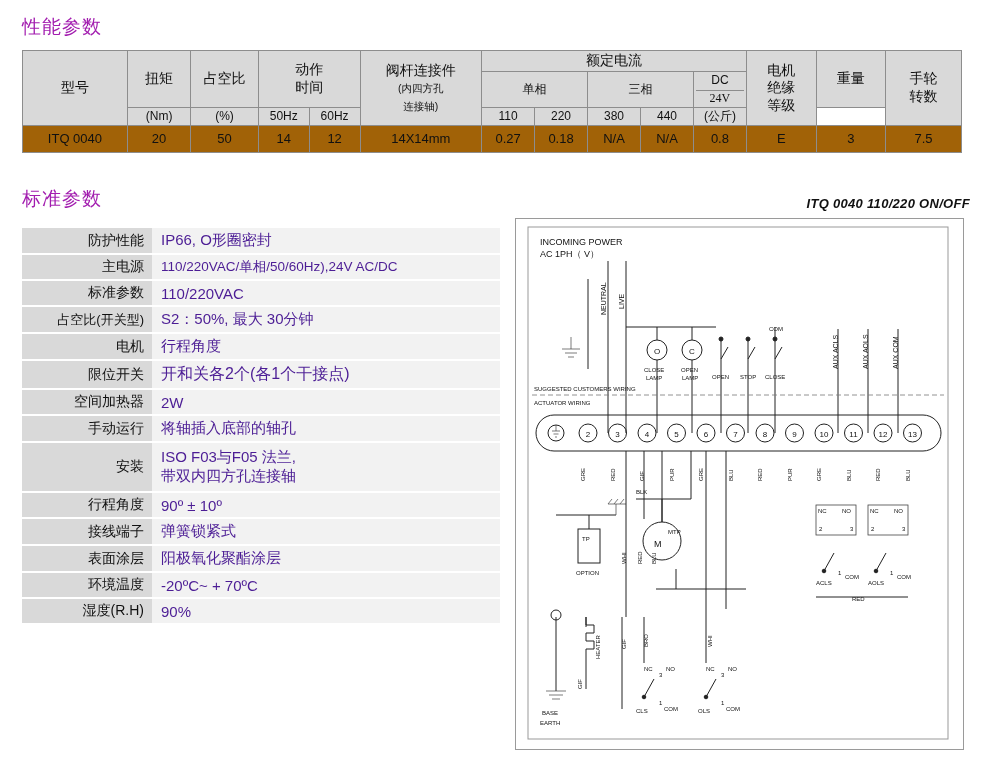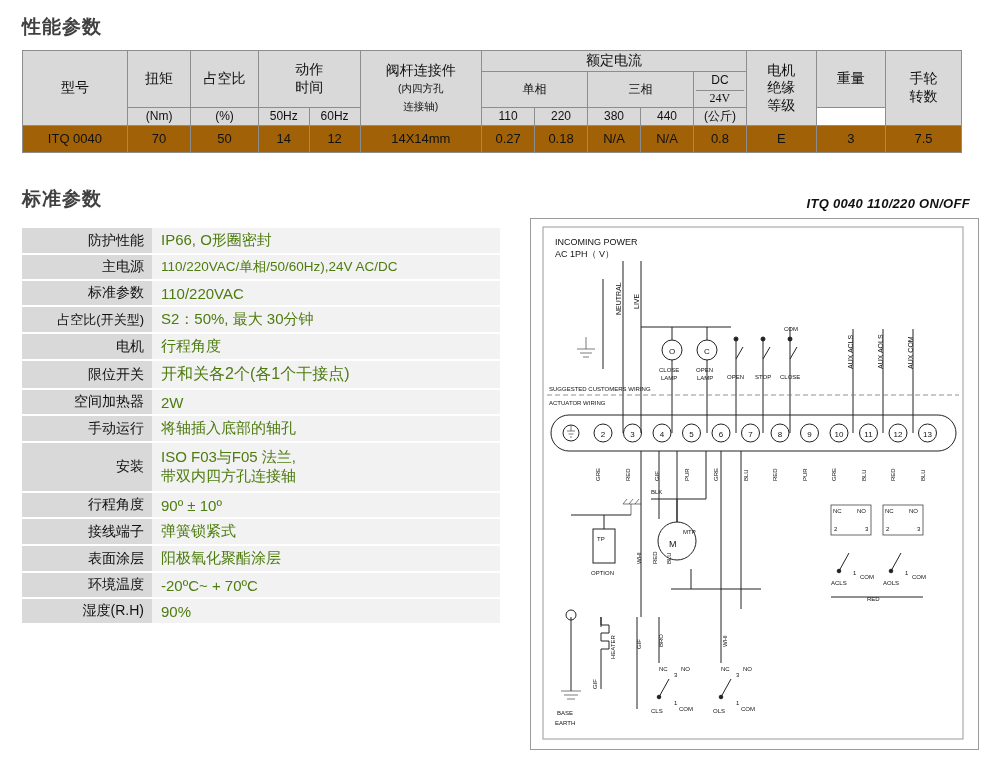--- a/index.html
+++ b/index.html
@@ -10,23 +10,23 @@
     width: 1000px; height: 765px;
     font-family: "Liberation Sans", sans-serif;
     color: #111;
     position: relative;
     overflow: hidden;
   }
   .page { position: relative; width: 1000px; height: 765px; }
 
   h2.section-title {
     font-size: 19px;
-    font-weight: bold;
+    font-weight: normal;
     margin: 0;
-    color: #404040;
+    color: #a21caf;
     letter-spacing: 1px;
   }
 
   
   #perf-title { position: absolute; left: 22px; top: 14px; }
 
   table.perf {
     position: absolute;
     left: 22px; top: 50px;
     width: 940px;
@@ -77,28 +77,28 @@
     padding: 3px 8px 3px 4px;
     font-size: 14px;
     border-bottom: 2px solid #fff;
     color: #111;
   }
   table.std td.v {
     background: #f2f2f2;
     padding: 3px 6px 3px 9px;
     font-size: 15px;
     border-bottom: 2px solid #fff;
-    color: #4d7c0f;
+    color: #4c1d95;
   }
   table.std tr.tall td { height: 42px; }
 
   
   #wiring {
     position: absolute;
-    left: 530px; top: 218px;
+    left: 515px; top: 218px;
     width: 447px; height: 530px;
     border: 1px solid #9a9a9a;
     background: #fff;
   }
   #wiring svg { display: block; }
   .lbl { font-family: "Liberation Sans", sans-serif; font-size: 7px; fill: #111; }
   .lbl8 { font-family: "Liberation Sans", sans-serif; font-size: 8px; fill: #111; }
   .lbl9 { font-family: "Liberation Sans", sans-serif; font-size: 9px; fill: #111; }
   .lbl6 { font-family: "Liberation Sans", sans-serif; font-size: 6px; fill: #111; }
   .wire { stroke: #222; stroke-width: 1; fill: none; }
@@ -156,21 +156,21 @@
         <th class="hdr-sub" style="width:46px">220</th>
         <th class="hdr-sub" style="width:46px">380</th>
         <th class="hdr-sub" style="width:46px">440</th>
         <th class="hdr-sub">(公斤)</th>
       </tr>
 
     </thead>
     <tbody>
       <tr>
         <td>ITQ 0040</td>
-        <td>70</td>
+        <td>20</td>
         <td>50</td>
         <td>14</td>
         <td>12</td>
         <td>14X14mm</td>
         <td>0.27</td>
         <td>0.18</td>
         <td>N/A</td>
         <td>N/A</td>
         <td>0.8</td>
         <td>E</td>

